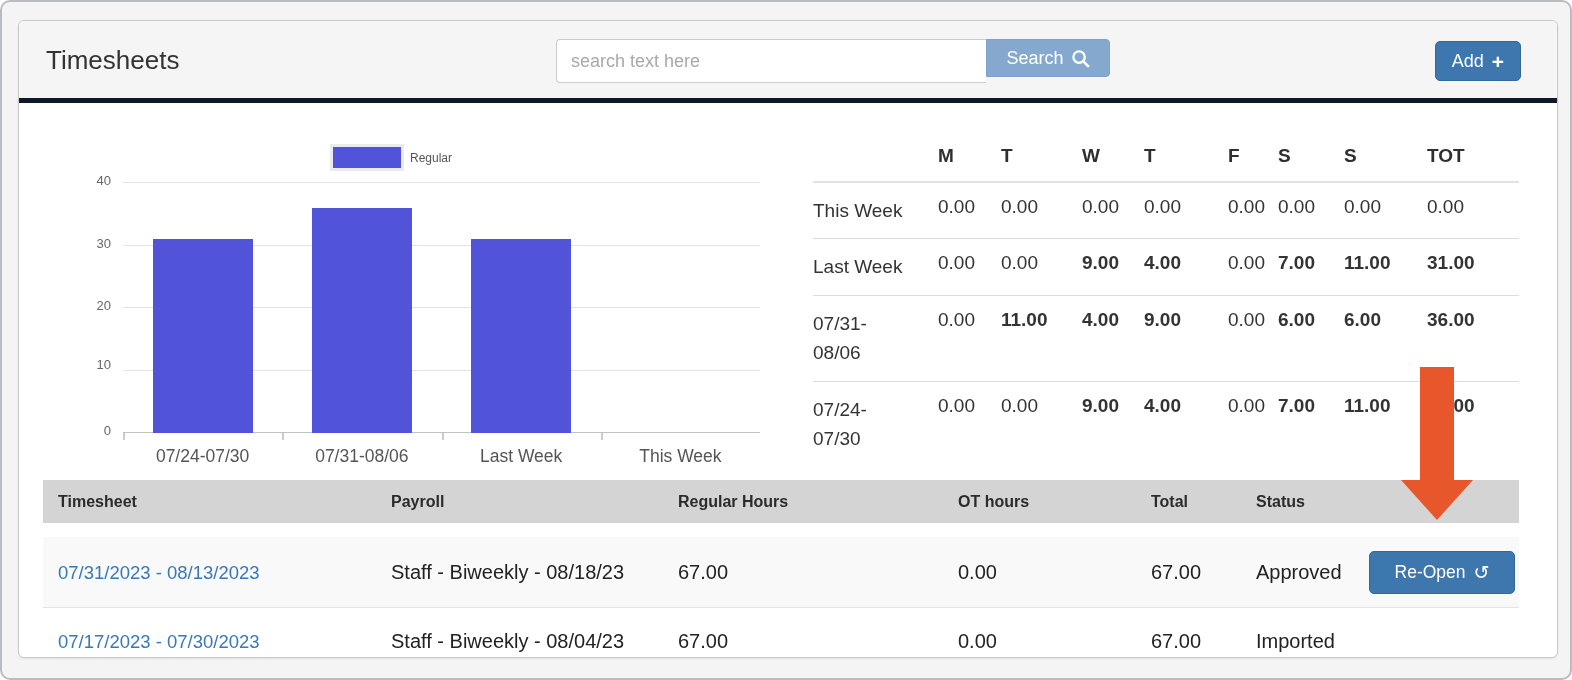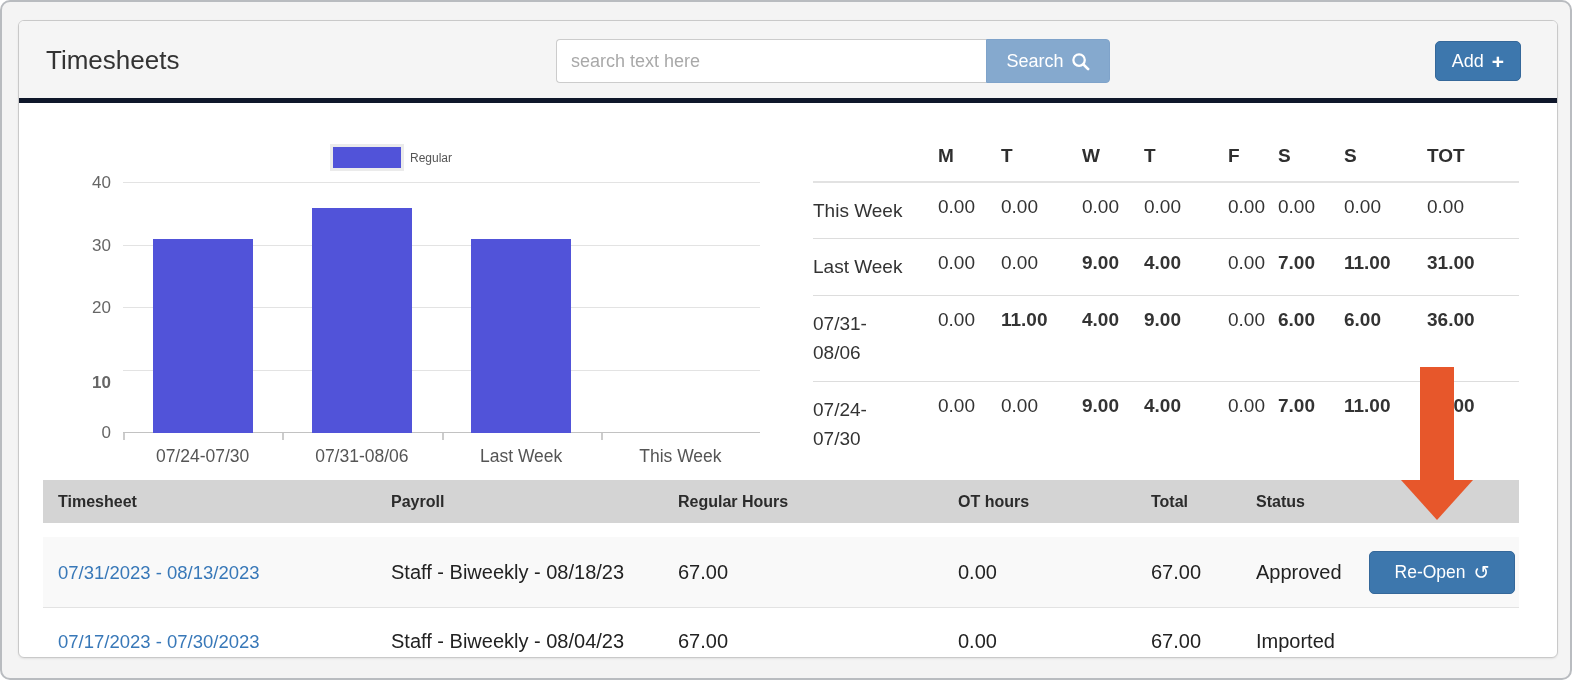--- a/index.html
+++ b/index.html
@@ -22,35 +22,35 @@
     position:absolute;left:27px;top:24px;font-size:26px;color:#333;
   }
   #search-group{position:absolute;left:537px;top:18px;height:44px;display:flex;}
   #search-input{
     width:430px;height:44px;box-sizing:border-box;border:1px solid #ccc;
     border-right:none;border-radius:4px 0 0 4px;padding:0 14px;font-size:18px;
     color:#333;outline:none;font-family:inherit;
   }
   #search-input::placeholder{color:#a9a9a9;}
   #search-btn{
-    width:124px;height:44px;border:1px solid #7fa3ca;background:#85a9ce;
+    width:124px;height:38px;border:1px solid #7fa3ca;background:#85a9ce;
     border-radius:0 4px 4px 0;color:#fff;font-size:18px;display:flex;
     align-items:center;justify-content:center;gap:7px;cursor:pointer;font-family:inherit;
   }
   #add-btn{
     position:absolute;right:36px;top:20px;height:40px;padding:0 16px;
     background:#3d77ad;border:1px solid #35689a;border-radius:5px;color:#fff;
     font-size:18px;display:flex;align-items:center;gap:8px;cursor:pointer;font-family:inherit;text-align:right;
   }
   #add-btn .plus{font-size:21px;font-weight:bold;line-height:1;}
   
   #legend{position:absolute;left:314px;top:126px;display:flex;align-items:center;gap:9px;}
   #legend-swatch{width:68px;height:21px;box-shadow:0 0 0 3px #ebebeb;}
   #legend-label{font-size:12px;color:#555;}
-  .ytick{position:absolute;width:70px;text-align:right;font-size:17px;color:#666;}
+  .ytick{position:absolute;width:70px;text-align:right;font-size:13px;color:#666;}
   #plot{position:absolute;left:104px;top:162px;width:637px;height:250px;}
   .gridline{position:absolute;left:0;width:100%;height:1px;background:#e3e3e3;}
   .gridline.base{background:#c2c2c2;}
   .bar-slot{position:absolute;bottom:0;display:flex;justify-content:center;align-items:flex-end;height:100%;}
   .bar{width:100px;}
   .xtick{position:absolute;top:5px;width:2px;height:7px;background:#ccc;}
   .xlabel{position:absolute;text-align:center;font-size:17.5px;color:#555;}
   
   #week-table{
     position:absolute;left:794px;top:116px;width:706px;border-collapse:collapse;
@@ -112,21 +112,21 @@
         <span class="plus">+</span>
       </button>
     </div>
 
     <div id="legend">
       <span id="legend-swatch" style="background: rgb(81, 83, 217);"></span>
       <span id="legend-label">Regular</span>
     </div>
     <div id="yticks">
         <div class="ytick" style="left: 22px; top: 402px;">0</div>
-        <div class="ytick" style="left: 22px; top: 352px; font-weight: bold;">10</div>
+        <div class="ytick" style="left: 22px; top: 336px;">10</div>
         <div class="ytick" style="left: 22px; top: 277px;">20</div>
         <div class="ytick" style="left: 22px; top: 214.5px;">30</div>
         <div class="ytick" style="left: 22px; top: 152px;">40</div>
       </div>
     <div id="plot">
         <div class="gridline base" style="bottom: 0px;"></div>
         <div class="gridline" style="bottom: 62.5px;"></div>
         <div class="gridline" style="bottom: 125px;"></div>
         <div class="gridline" style="bottom: 187.5px;"></div>
         <div class="gridline" style="bottom: 250px;"></div>

